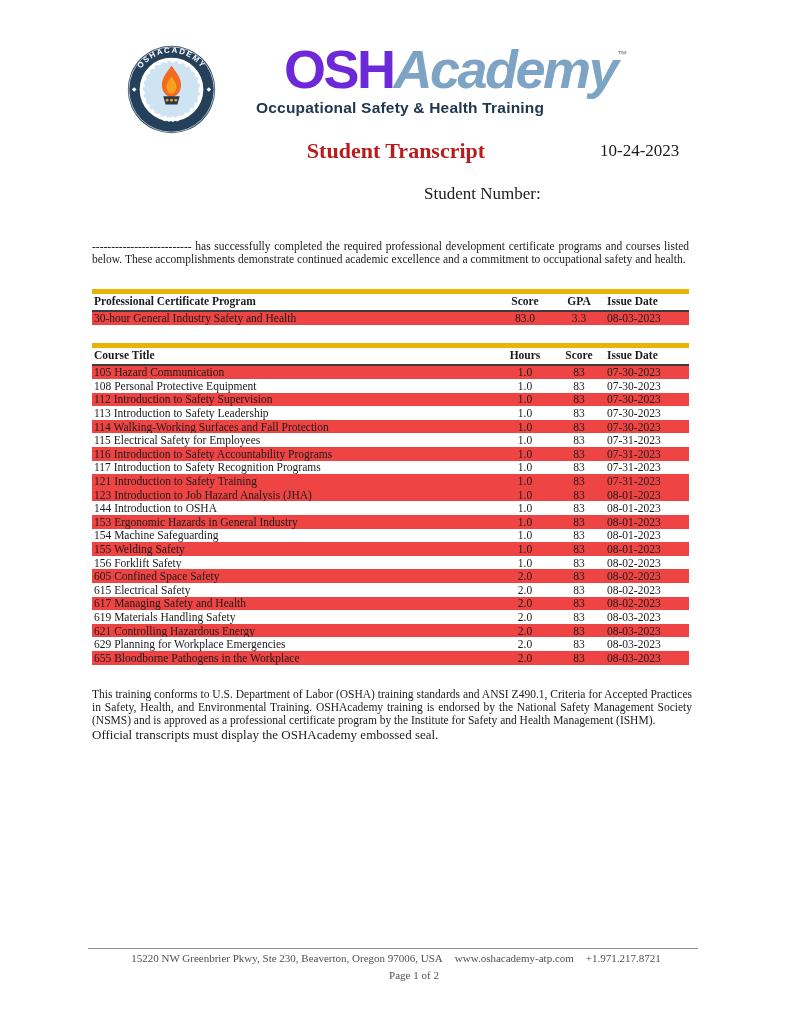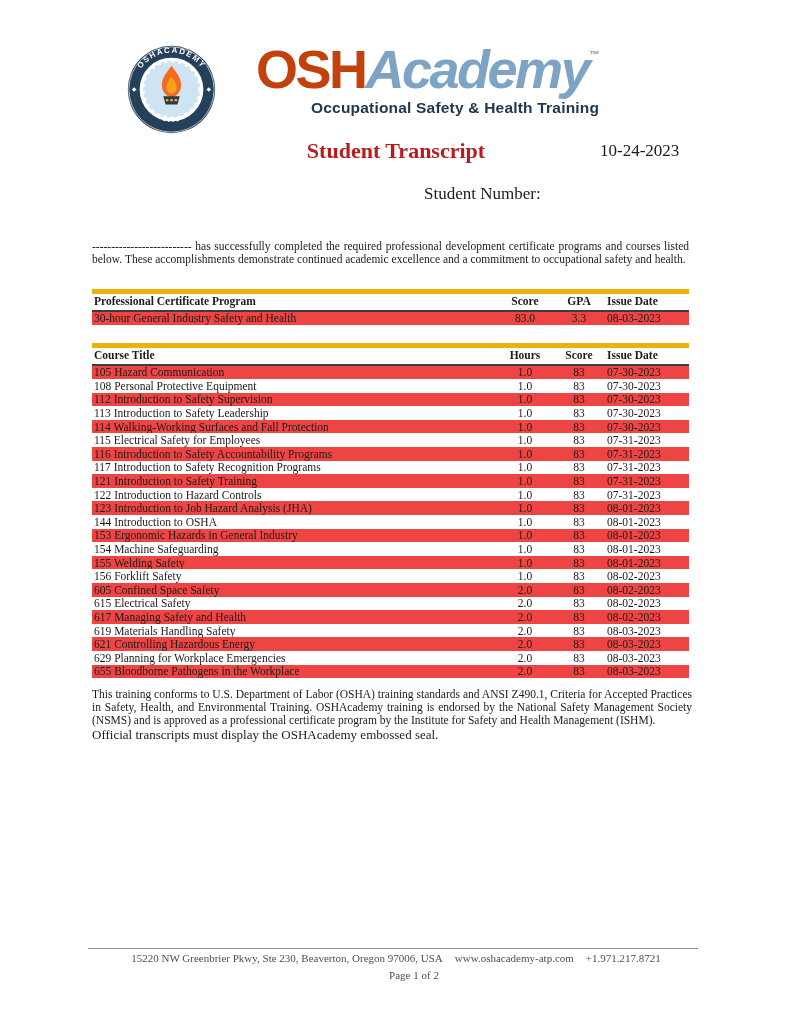--- a/index.html
+++ b/index.html
@@ -8,24 +8,24 @@
     width:792px; height:1024px;
     font-family:"Liberation Serif", serif;
     color:#1b1b1b;
   }
   .page { position:relative; width:792px; height:1024px; background:#fff; overflow:hidden; }
 
   
   .seal { position:absolute; left:126px; top:44px; width:91px; height:91px; }
   .wordmark { position:absolute; left:256px; top:42px; font-family:"Liberation Sans", sans-serif; }
   .wm-line { font-weight:bold; font-size:54px; letter-spacing:-2.5px; line-height:1.02; white-space:nowrap; }
-  .wm-osh { color:#c2410c; }
+  .wm-osh { color:#6d28d9;margin-left:28px; }
   .wm-academy { color:#7da4c4;font-style:italic; }
   .wm-tm { font-size:10px; color:#8a9199; vertical-align:30px; letter-spacing:0; margin-left:1px; }
-  .tagline { margin-top:2px; font-weight:bold; font-size:15.5px; color:#20384f; letter-spacing:0.2px; white-space:nowrap;text-align:right; }
+  .tagline { margin-top:2px; font-weight:bold; font-size:15.5px; color:#20384f; letter-spacing:0.2px; white-space:nowrap; }
 
   .doc-title { position:absolute; left:0; top:138px; width:100%; text-align:center; font-size:22px; font-weight:bold; color:#b91c1c; }
   .doc-date { position:absolute; left:600px; top:141px; font-size:17px; }
   .student-number { position:absolute; left:424px; top:184px; font-size:17px; }
 
   
   .intro { position:absolute; left:92px; top:240px; width:597px; font-size:11.5px; line-height:12.8px; text-align:justify; }
   .conformance { position:absolute; left:92px; top:688px; width:600px; font-size:11.5px; line-height:13.2px; text-align:justify; }
   .seal-note { position:absolute; left:92px; top:727px; font-size:13px; }
 
@@ -182,26 +182,20 @@
           <td>1.0</td>
           <td>83</td>
           <td>07-31-2023</td>
         </tr>
         <tr class="shaded">
           <td>121 Introduction to Safety Training</td>
           <td>1.0</td>
           <td>83</td>
           <td>07-31-2023</td>
         </tr>
-        <tr>
-          <td>122 Introduction to Hazard Controls</td>
-          <td>1.0</td>
-          <td>83</td>
-          <td>07-31-2023</td>
-        </tr>
         <tr class="shaded">
           <td>123 Introduction to Job Hazard Analysis (JHA)</td>
           <td>1.0</td>
           <td>83</td>
           <td>08-01-2023</td>
         </tr>
         <tr>
           <td>144 Introduction to OSHA</td>
           <td>1.0</td>
           <td>83</td>

